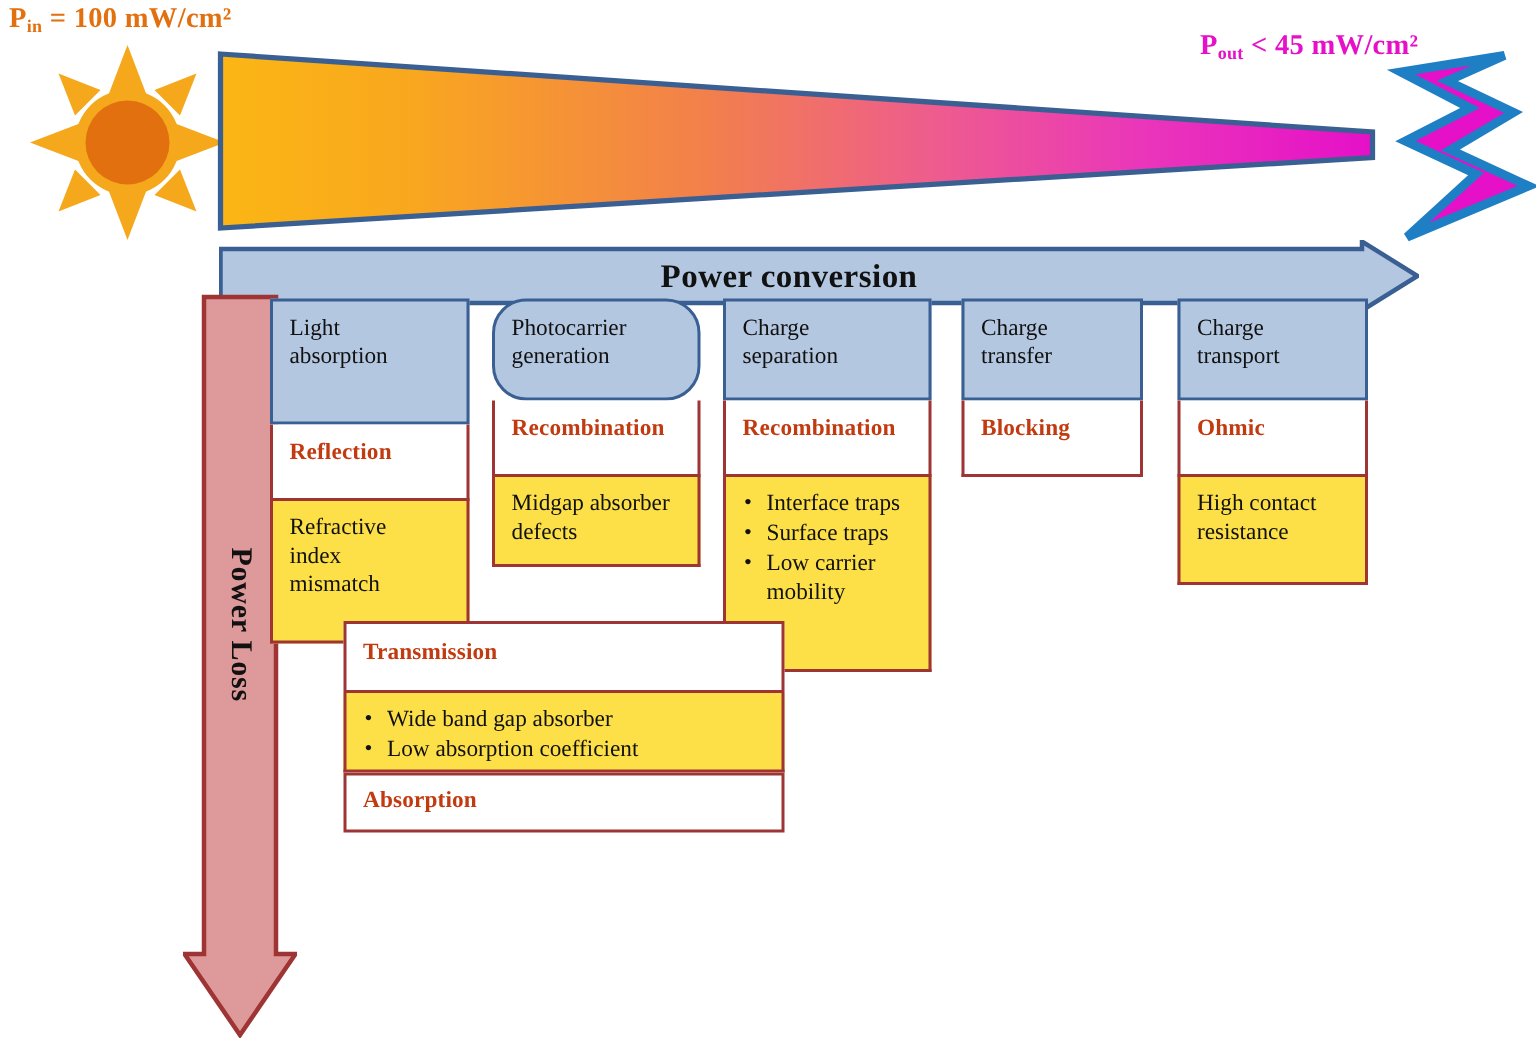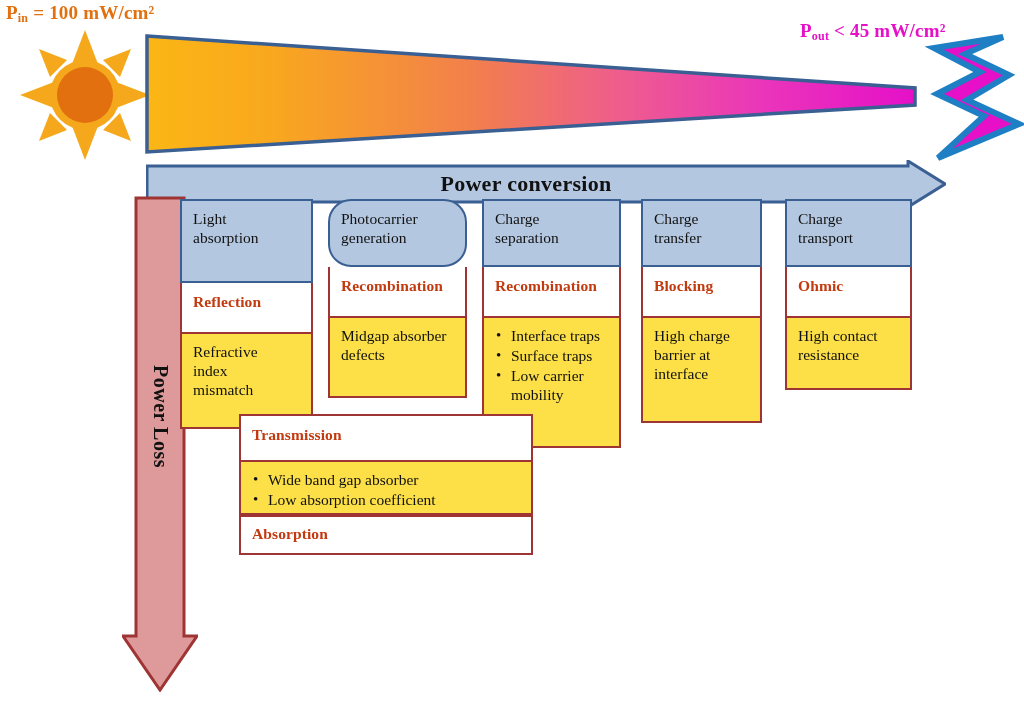--- a/index.html
+++ b/index.html
@@ -156,21 +156,21 @@
     position: absolute;
     left: 1px;
     top: -1px;
     font-size: 15px;
     line-height: 1.22;
   }
 
   
   #wide-group {
     position: absolute;
-    left: 195px;
+    left: 185px;
     top: 414px;
     width: 294px;
     padding-left: 44px;
   }
   #wide-group .cell-loss-title {
     border-top: 2px solid #9E3434;
   }
   #wide-group .cell-loss-body {
     padding-left: 11px;
     padding-right: 6px;
@@ -237,39 +237,38 @@
 
   <div class="column" id="col-0" style="left:180px; top:199px; width:133px;">
     <div class="cell cell-stage" style="height:84px;">Light<br>absorption</div>
     <div class="cell cell-loss-title" style="height:51px;">Reflection</div>
     <div class="cell cell-loss-body" style="height:95px;">Refractive<br>index<br>mismatch</div>
   </div>
 
   <div class="column" id="col-1" style="left:328px; top:199px; width:139px;">
     <div class="cell cell-stage" style="height:68px;border-radius:23px;">Photocarrier<br>generation</div>
     <div class="cell cell-loss-title" style="height:51px;">Recombination</div>
-    <div class="cell cell-loss-body" style="height:80px;">Midgap absorber<br>defects</div>
+    <div class="cell cell-loss-body" style="height:60px;">Midgap absorber<br>defects</div>
   </div>
 
   <div class="column" id="col-2" style="left:482px; top:199px; width:139px;">
     <div class="cell cell-stage" style="height:68px;">Charge<br>separation</div>
     <div class="cell cell-loss-title" style="height:51px;">Recombination</div>
     <div class="cell cell-loss-body" style="height:130px;">
       <ul class="bullets">
           <li>Interface traps</li>
           <li>Surface traps</li>
           <li>Low carrier mobility</li>
         </ul>
     </div>
   </div>
 
   <div class="column" id="col-3" style="left:641px; top:199px; width:121px;">
     <div class="cell cell-stage" style="height:68px;">Charge<br>transfer</div>
     <div class="cell cell-loss-title" style="height:51px;">Blocking</div>
-    <div class="cell cell-loss-body" style="height:105px;">High charge<br>barrier at<br>interface</div>
   </div>
 
   <div class="column" id="col-4" style="left:785px; top:199px; width:127px;">
     <div class="cell cell-stage" style="height:68px;">Charge<br>transport</div>
     <div class="cell cell-loss-title" style="height:51px;">Ohmic</div>
     <div class="cell cell-loss-body" style="height:72px;">High contact<br>resistance</div>
   </div>
 
   <div id="wide-group">
     <div class="cell cell-loss-title" style="height:48px;">Transmission</div>

